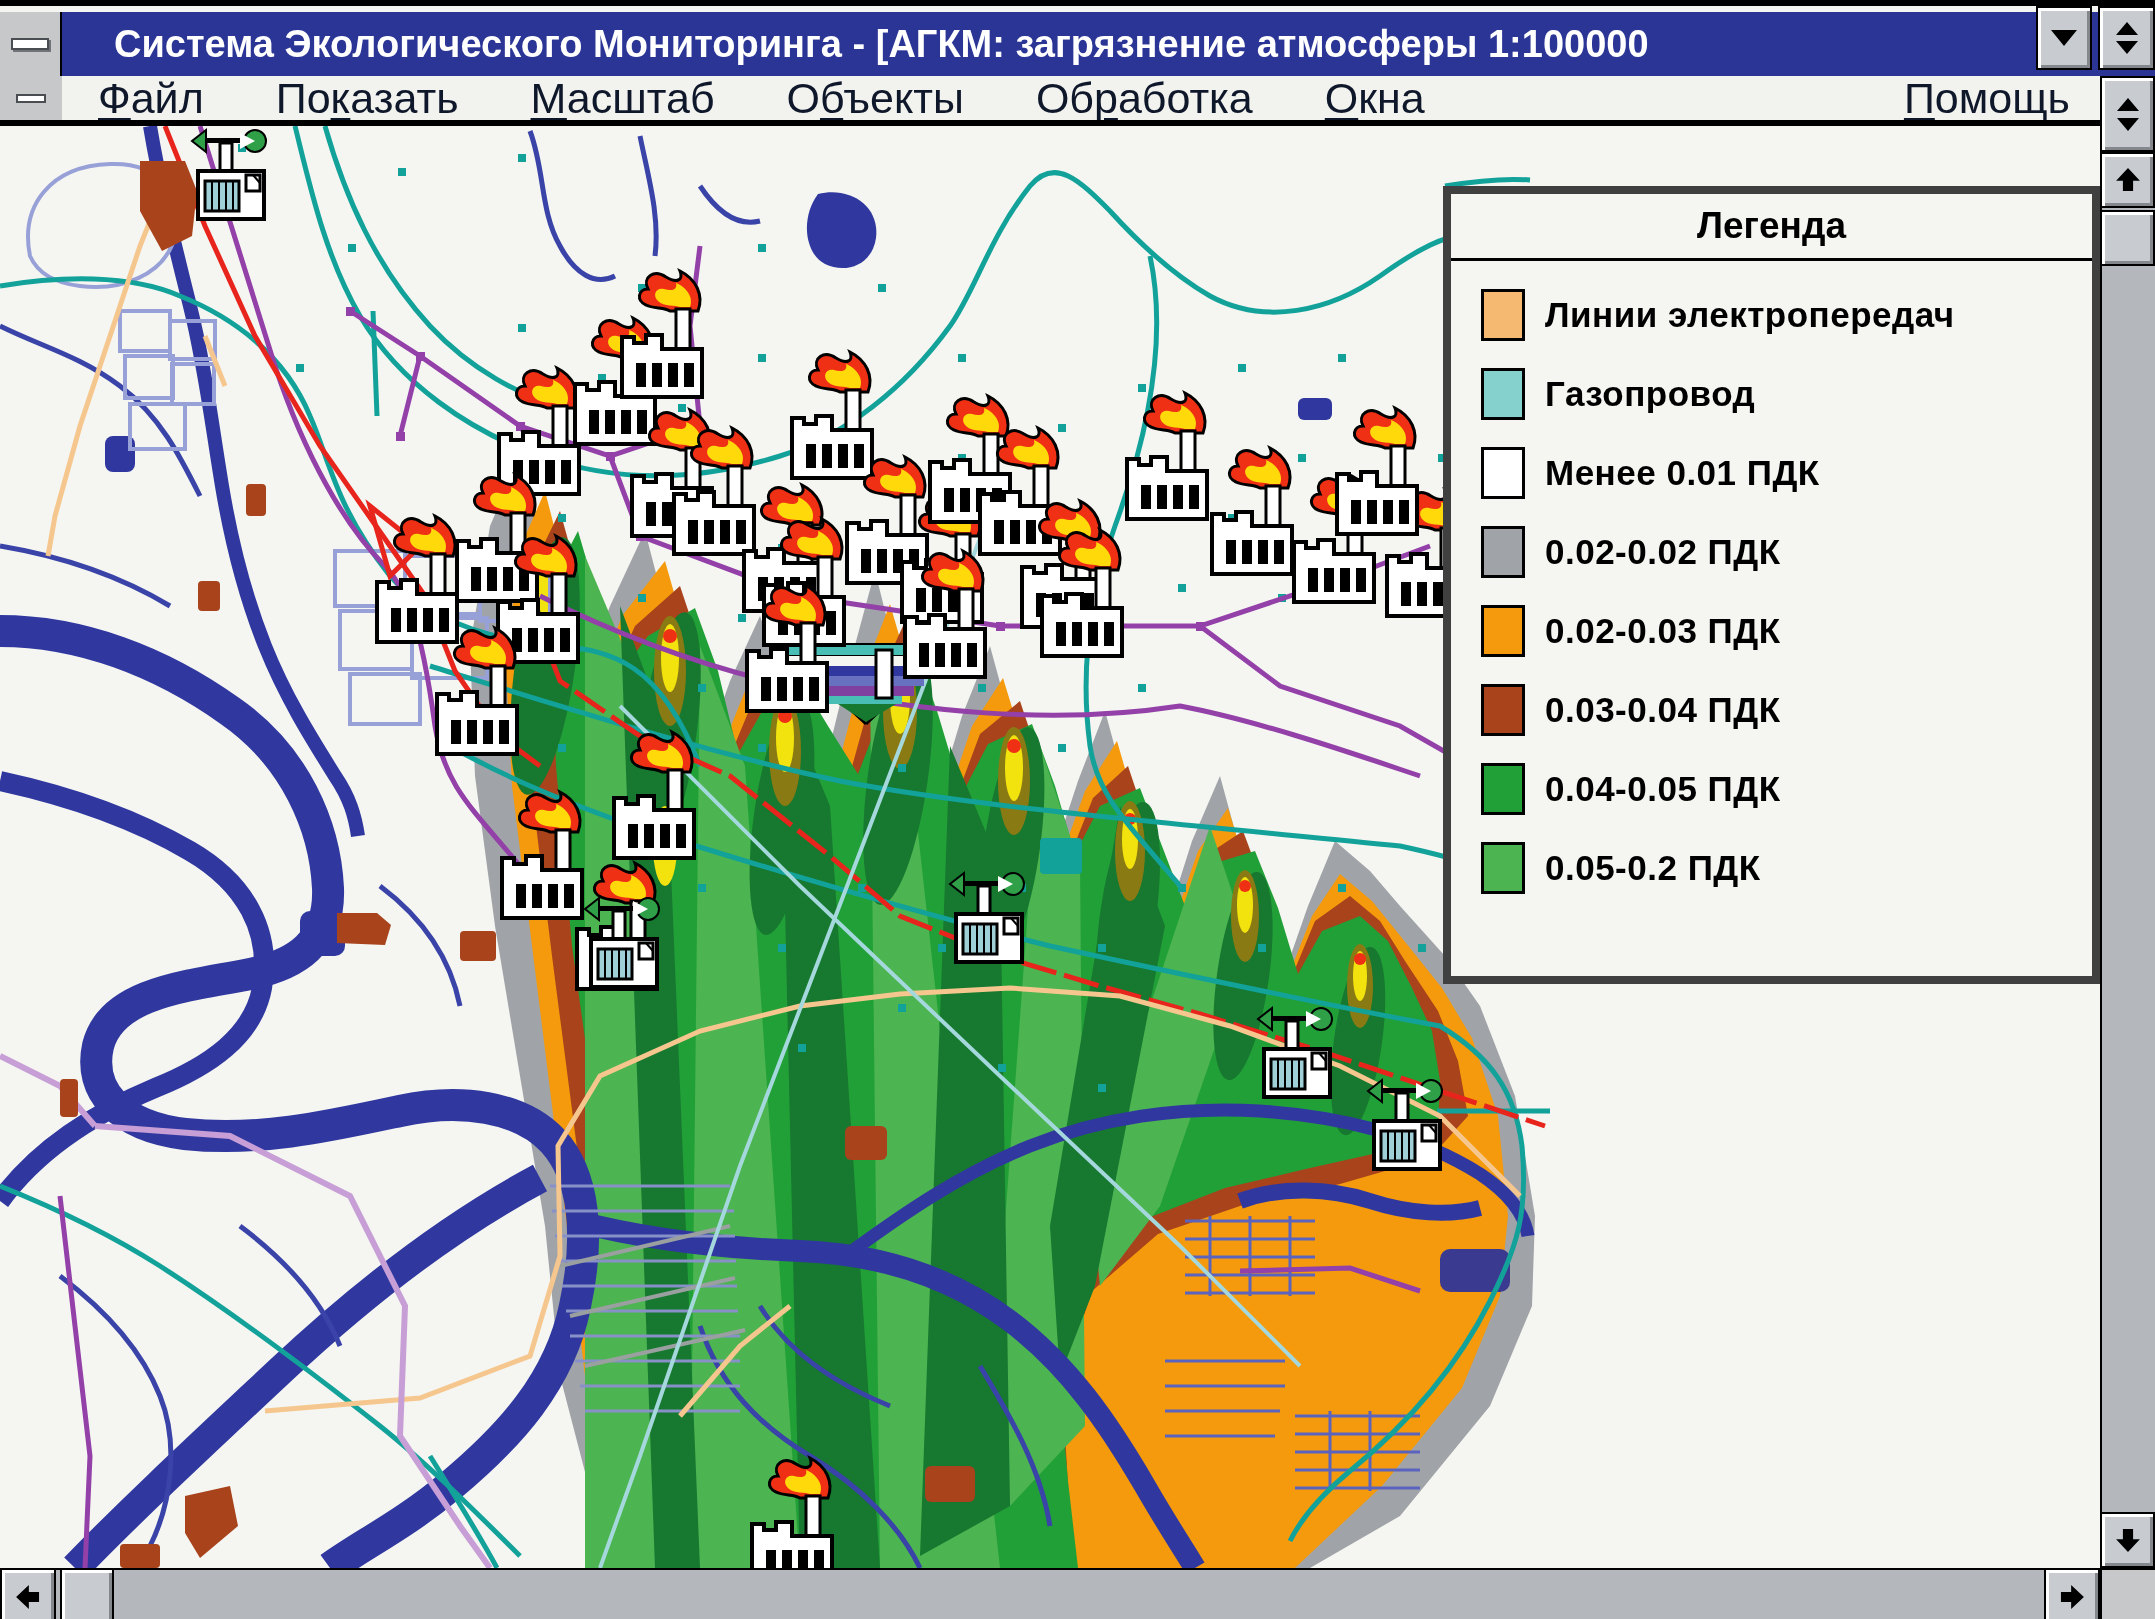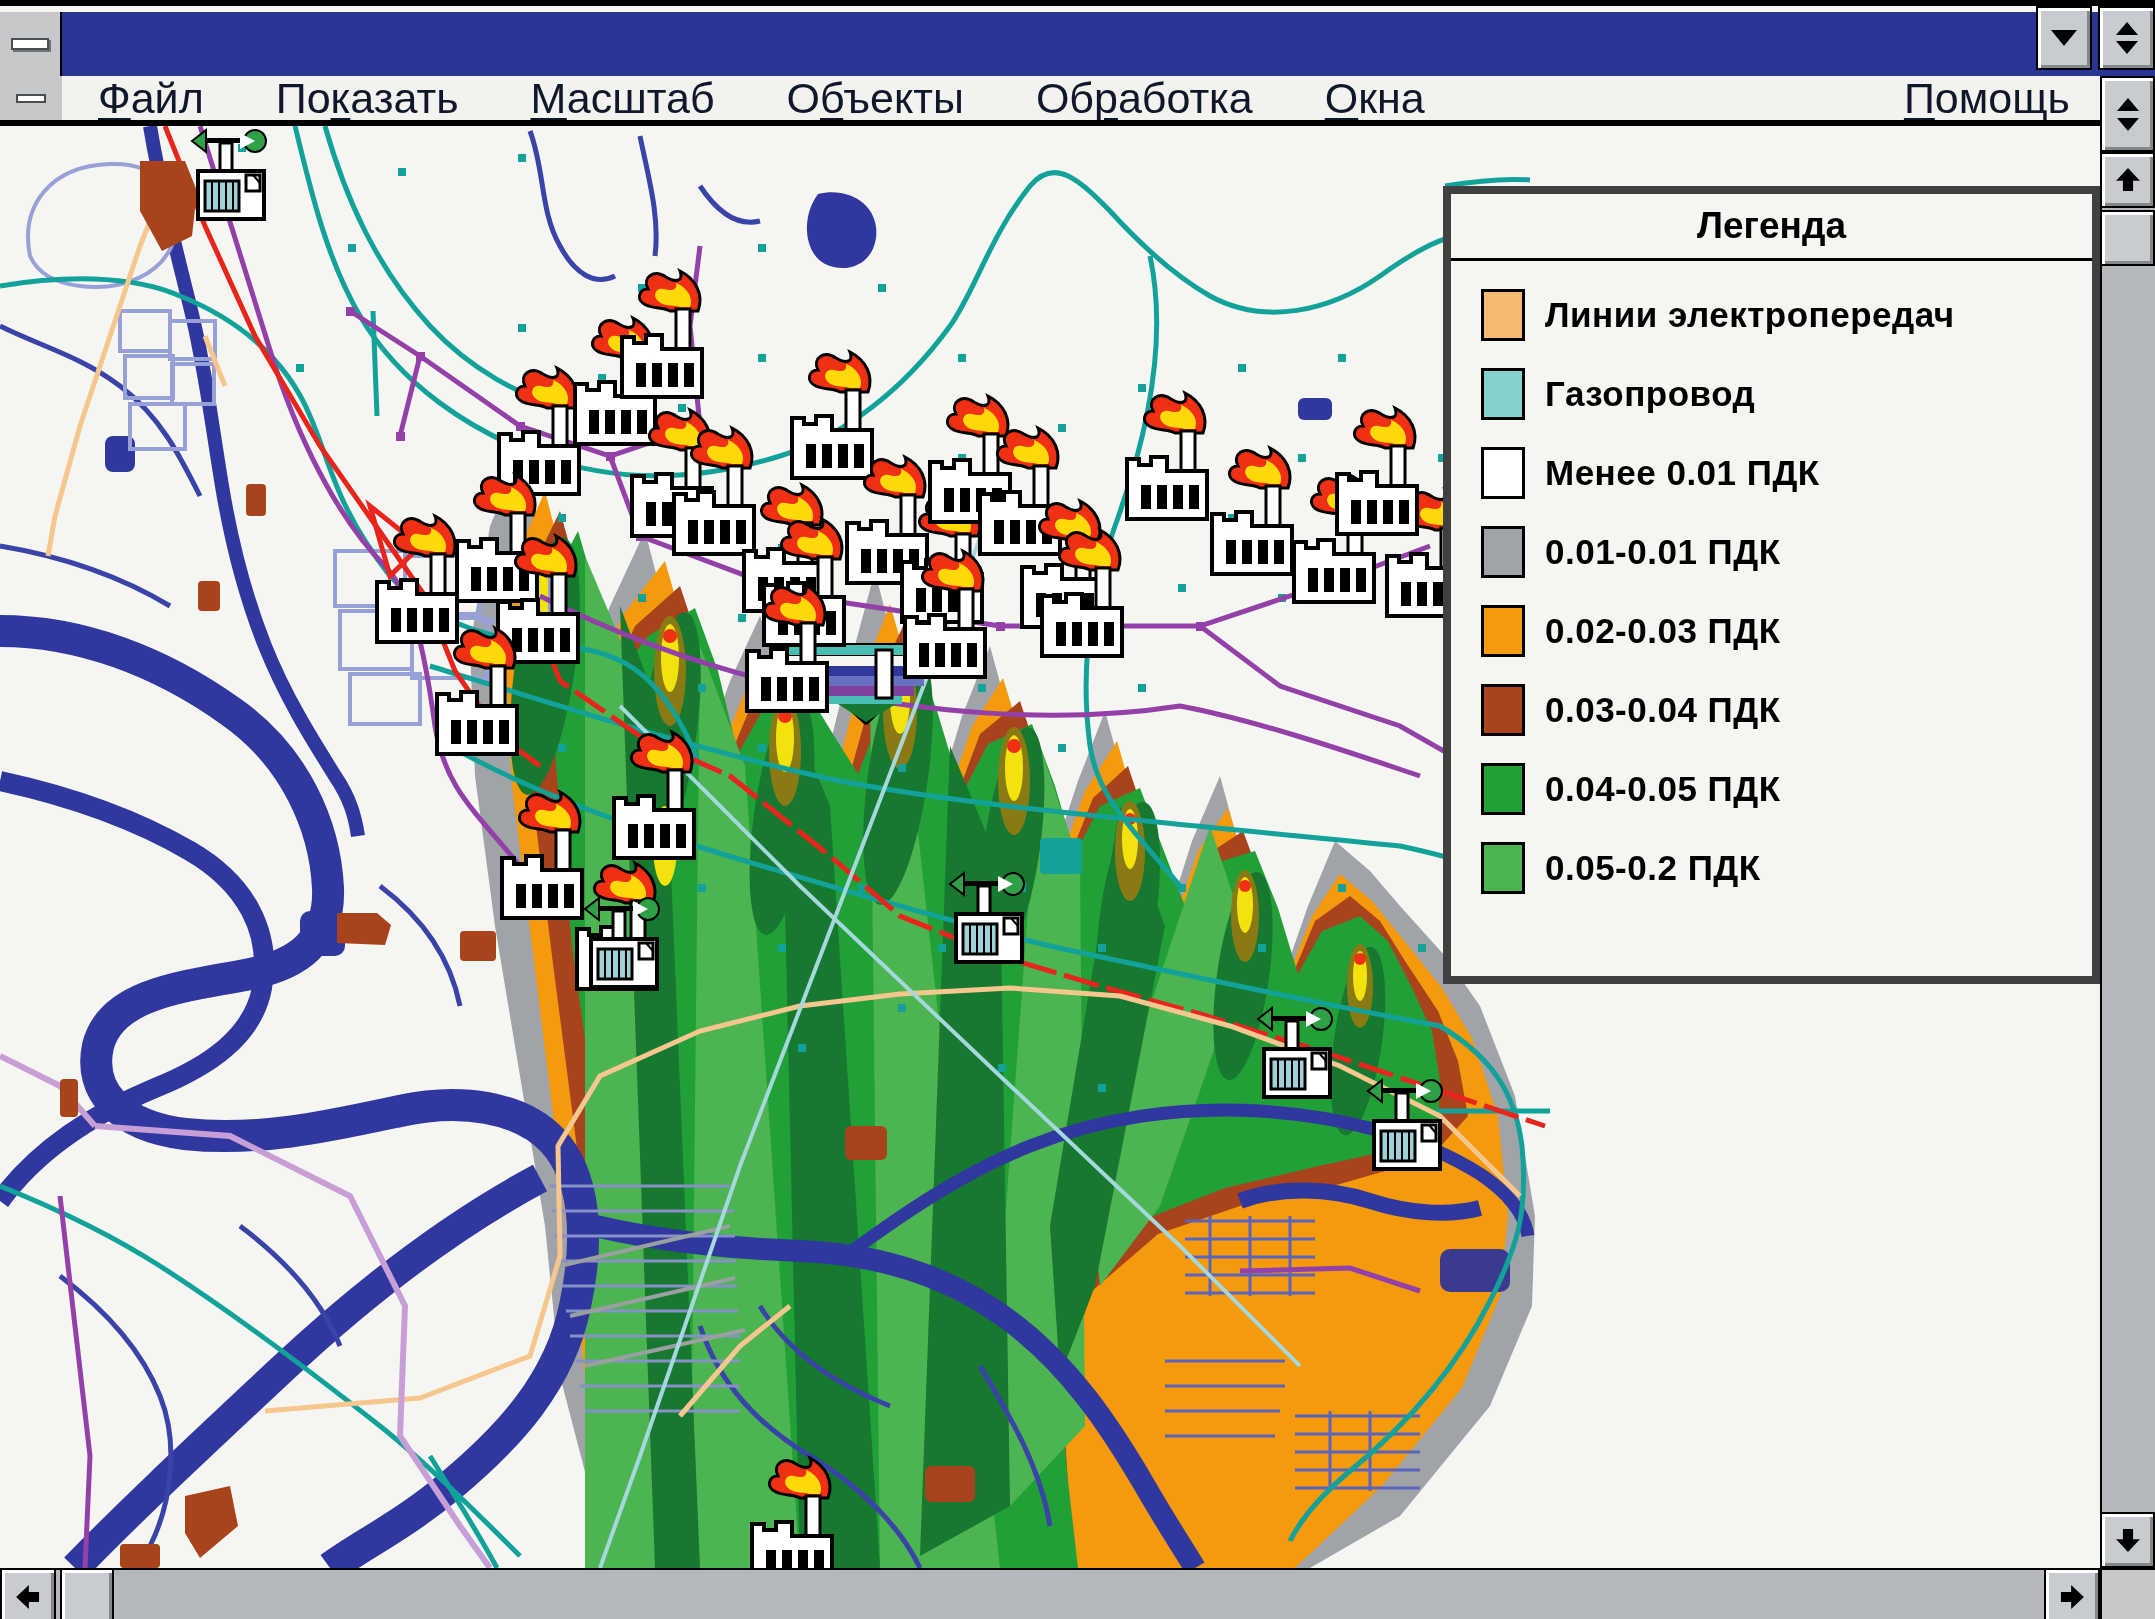--- a/index.html
+++ b/index.html
@@ -65,20 +65,21 @@
 </style>
 </head>
 <body>
 
 <div id="window">
 
   <div id="titlebar">
     <div class="sysbtn">
       <div class="bar"></div>
     </div>
+    <div id="title-text">Система Экологического Мониторинга - [АГКМ: загрязнение атмосферы 1:100000</div>
   </div>
   <div id="btn-min" class="tb-btn">
     <div class="tri down"></div>
   </div>
   <div id="btn-restore" class="tb-btn">
     <div class="tri up"></div>
     <div class="tri down"></div>
   </div>
 
   <div id="menubar">
@@ -359,21 +360,21 @@
     <div class="lrow" style="top:174px">
       <div class="lswatch" style="background-color: rgb(133, 209, 205);"></div>
       <div class="llabel">Газопровод</div>
     </div>
     <div class="lrow" style="top:253px">
       <div class="lswatch" style="background-color: rgb(255, 255, 255);"></div>
       <div class="llabel">Менее 0.01 ПДК</div>
     </div>
     <div class="lrow" style="top:332px">
       <div class="lswatch" style="background-color: rgb(160, 164, 168);"></div>
-      <div class="llabel">0.01-0.01 ПДК</div>
+      <div class="llabel">0.02-0.02 ПДК</div>
     </div>
     <div class="lrow" style="top:411px">
       <div class="lswatch" style="background-color: rgb(244, 154, 12);"></div>
       <div class="llabel">0.02-0.03 ПДК</div>
     </div>
     <div class="lrow" style="top:490px">
       <div class="lswatch" style="background-color: rgb(168, 67, 28);"></div>
       <div class="llabel">0.03-0.04 ПДК</div>
     </div>
     <div class="lrow" style="top:569px">

